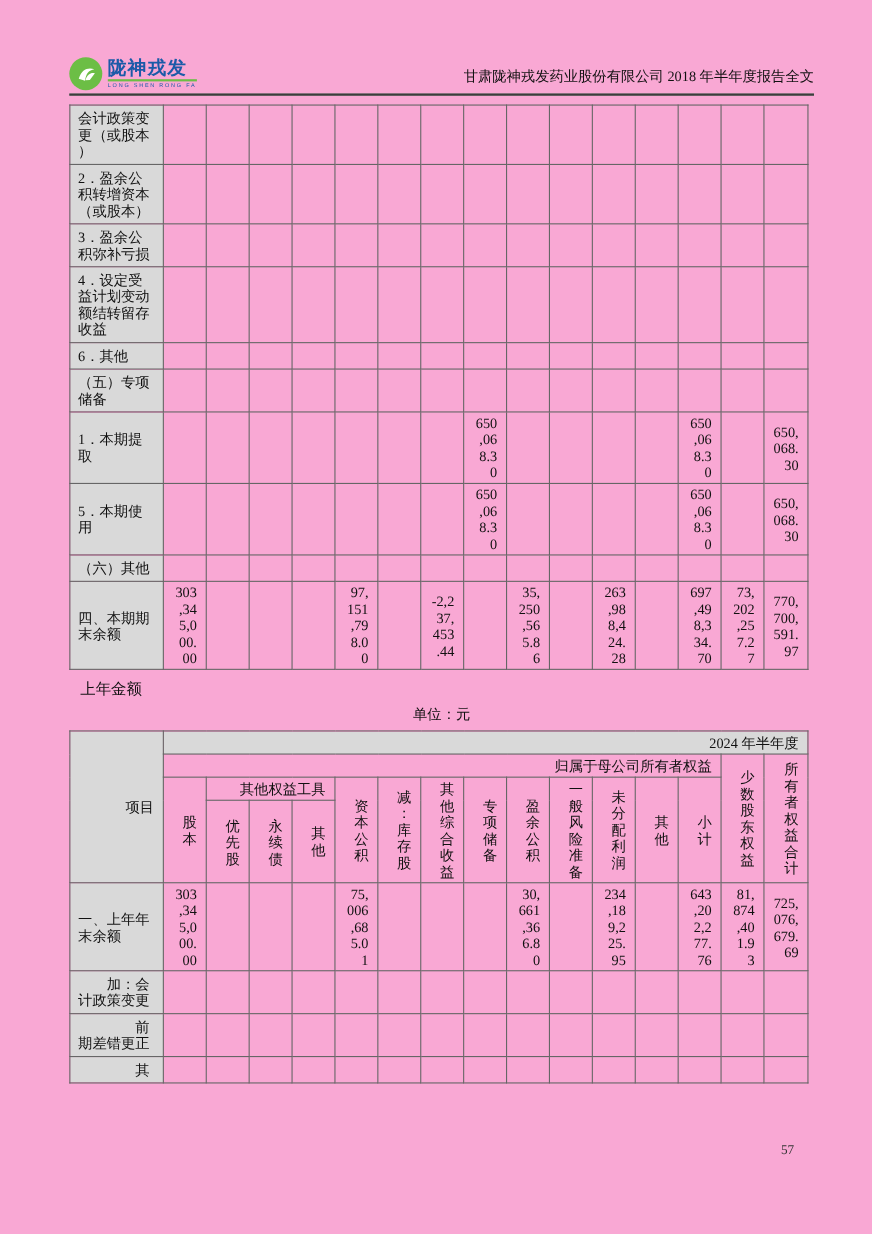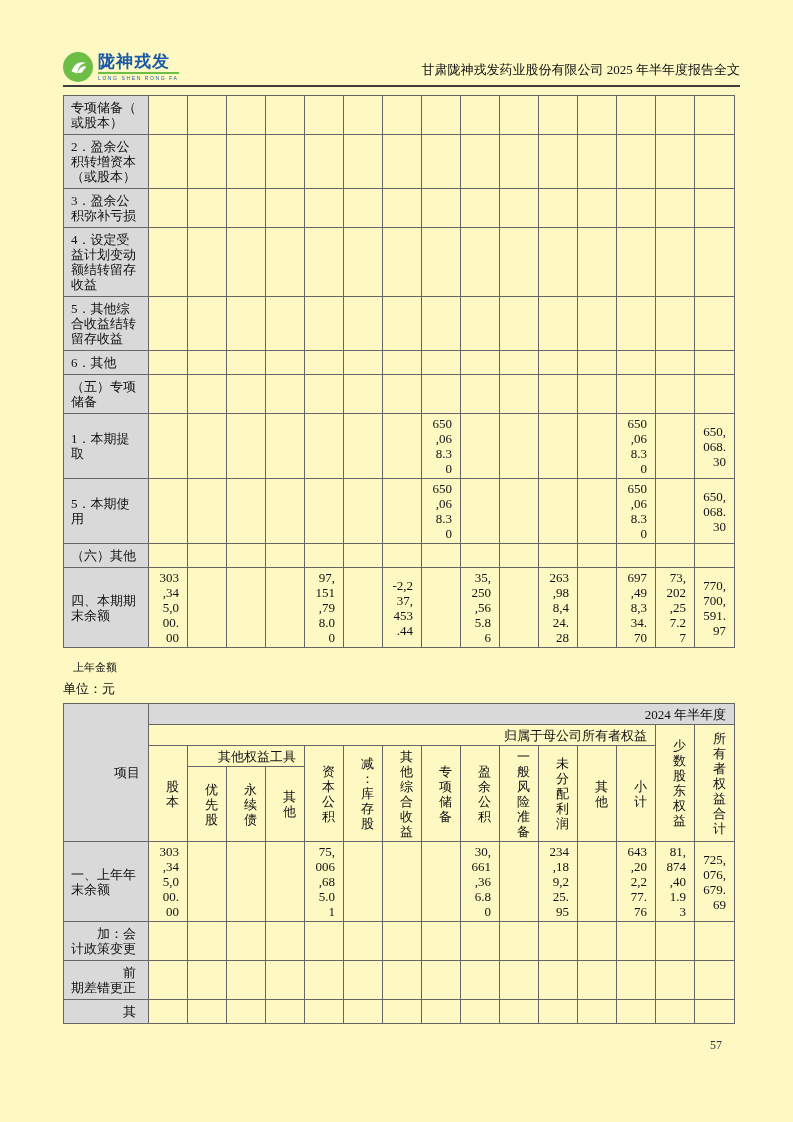--- a/index.html
+++ b/index.html
@@ -8,21 +8,21 @@
     --cell-shade:#d9d9d9;
     --border-color:#666666;
     --ink:#111111;
   }
   *{box-sizing:border-box;}
   html,body{margin:0;padding:0;background:#e8e8e8;}
   .page{
     position:relative;
     width:793px;height:1122px;
     margin:0 auto;
-    background:#fef9c3;
+    background:#f9a8d4;
     font-family:"Liberation Serif","DejaVu Serif",serif;
     color:var(--ink);
     overflow:hidden;
   }
   .content{position:absolute;left:63px;top:44px;width:677px;}
 
   
   .hdr{display:flex;justify-content:space-between;align-items:flex-end;height:38px;}
   .logo{display:flex;align-items:center;gap:5px;}
   .logo-circle{
@@ -64,22 +64,22 @@
   }
   td.num{text-align:right;padding:2px 8px;}
   td.head{text-align:right;padding:2px 8px;}
   td.shade{background:var(--cell-shade);}
   .ind2{text-indent:2em;}
   .ind4{text-indent:4em;font-family:Liberation Serif, serif;}
   tr.h1{height:21px;} tr.h2{height:21px;} tr.h3{height:21px;} tr.h4{height:75px;}
   tr.minrow{height:21px;}
 
   
-  .note-left{font-size:11px;line-height:16px;margin:11px 0 0 10px;}
-  .note-right{font-size:13px;line-height:16px;text-align:left;margin:6px 0 0 0;}
+  .note-left{font-size:14px;line-height:16px;margin:11px 0 0 10px;}
+  .note-right{font-size:13px;line-height:16px;text-align:center;margin:6px 0 0 0;}
 
   .pageno{
     position:absolute;top:1038px;right:71px;
     font-size:12px;color:#333;
   }
 </style>
 </head>
 <body>
 
 <div class="page">
@@ -92,21 +92,21 @@
             <path d="M5 17 C8 7.5, 14 5.5, 20.5 7.5 C15 8.5, 12.3 11.5, 11.2 19 Z" fill="#ffffff"></path>
             <path d="M11.6 18.6 C13.4 12.6, 17.4 10.4, 21 11.6 L16 18.2 Z" fill="#ffffff"></path>
           </svg>
         </div>
         <div class="logo-texts">
           <div class="logo-cn">陇神戎发</div>
           <div class="logo-underline"></div>
           <div class="logo-en">LONG SHEN RONG FA</div>
         </div>
       </div>
-      <div class="doc-title">甘肃陇神戎发药业股份有限公司 2025 年半年度报告全文</div>
+      <div class="doc-title">甘肃陇神戎发药业股份有限公司 2018 年半年度报告全文</div>
     </div>
     <div class="hdr-rule"></div>
 
     <table class="fin">
       <colgroup>
         <col style="width:85px">
         <col style="width:39px">
           <col style="width:39px">
           <col style="width:39px">
           <col style="width:39px">
@@ -117,21 +117,21 @@
         <col style="width:39px">
           <col style="width:39px">
           <col style="width:39px">
           <col style="width:39px">
         <col style="width:39px">
           <col style="width:39px">
           <col style="width:40px">
       </colgroup>
       <tbody id="t1body">
           <tr>
-            <td class="lbl">专项储备（或股本）</td>
+            <td class="lbl">会计政策变更（或股本）</td>
             <td class="num"></td>
             <td class="num"></td>
             <td class="num"></td>
             <td class="num"></td>
             <td class="num"></td>
             <td class="num"></td>
             <td class="num"></td>
             <td class="num"></td>
             <td class="num"></td>
             <td class="num"></td>
@@ -172,38 +172,20 @@
             <td class="num"></td>
             <td class="num"></td>
             <td class="num"></td>
             <td class="num"></td>
             <td class="num"></td>
             <td class="num"></td>
             <td class="num"></td>
           </tr>
           <tr>
             <td class="lbl">4．设定受益计划变动额结转留存收益</td>
-            <td class="num"></td>
-            <td class="num"></td>
-            <td class="num"></td>
-            <td class="num"></td>
-            <td class="num"></td>
-            <td class="num"></td>
-            <td class="num"></td>
-            <td class="num"></td>
-            <td class="num"></td>
-            <td class="num"></td>
-            <td class="num"></td>
-            <td class="num"></td>
-            <td class="num"></td>
-            <td class="num"></td>
-            <td class="num"></td>
-          </tr>
-          <tr>
-            <td class="lbl">5．其他综合收益结转留存收益</td>
             <td class="num"></td>
             <td class="num"></td>
             <td class="num"></td>
             <td class="num"></td>
             <td class="num"></td>
             <td class="num"></td>
             <td class="num"></td>
             <td class="num"></td>
             <td class="num"></td>
             <td class="num"></td>

